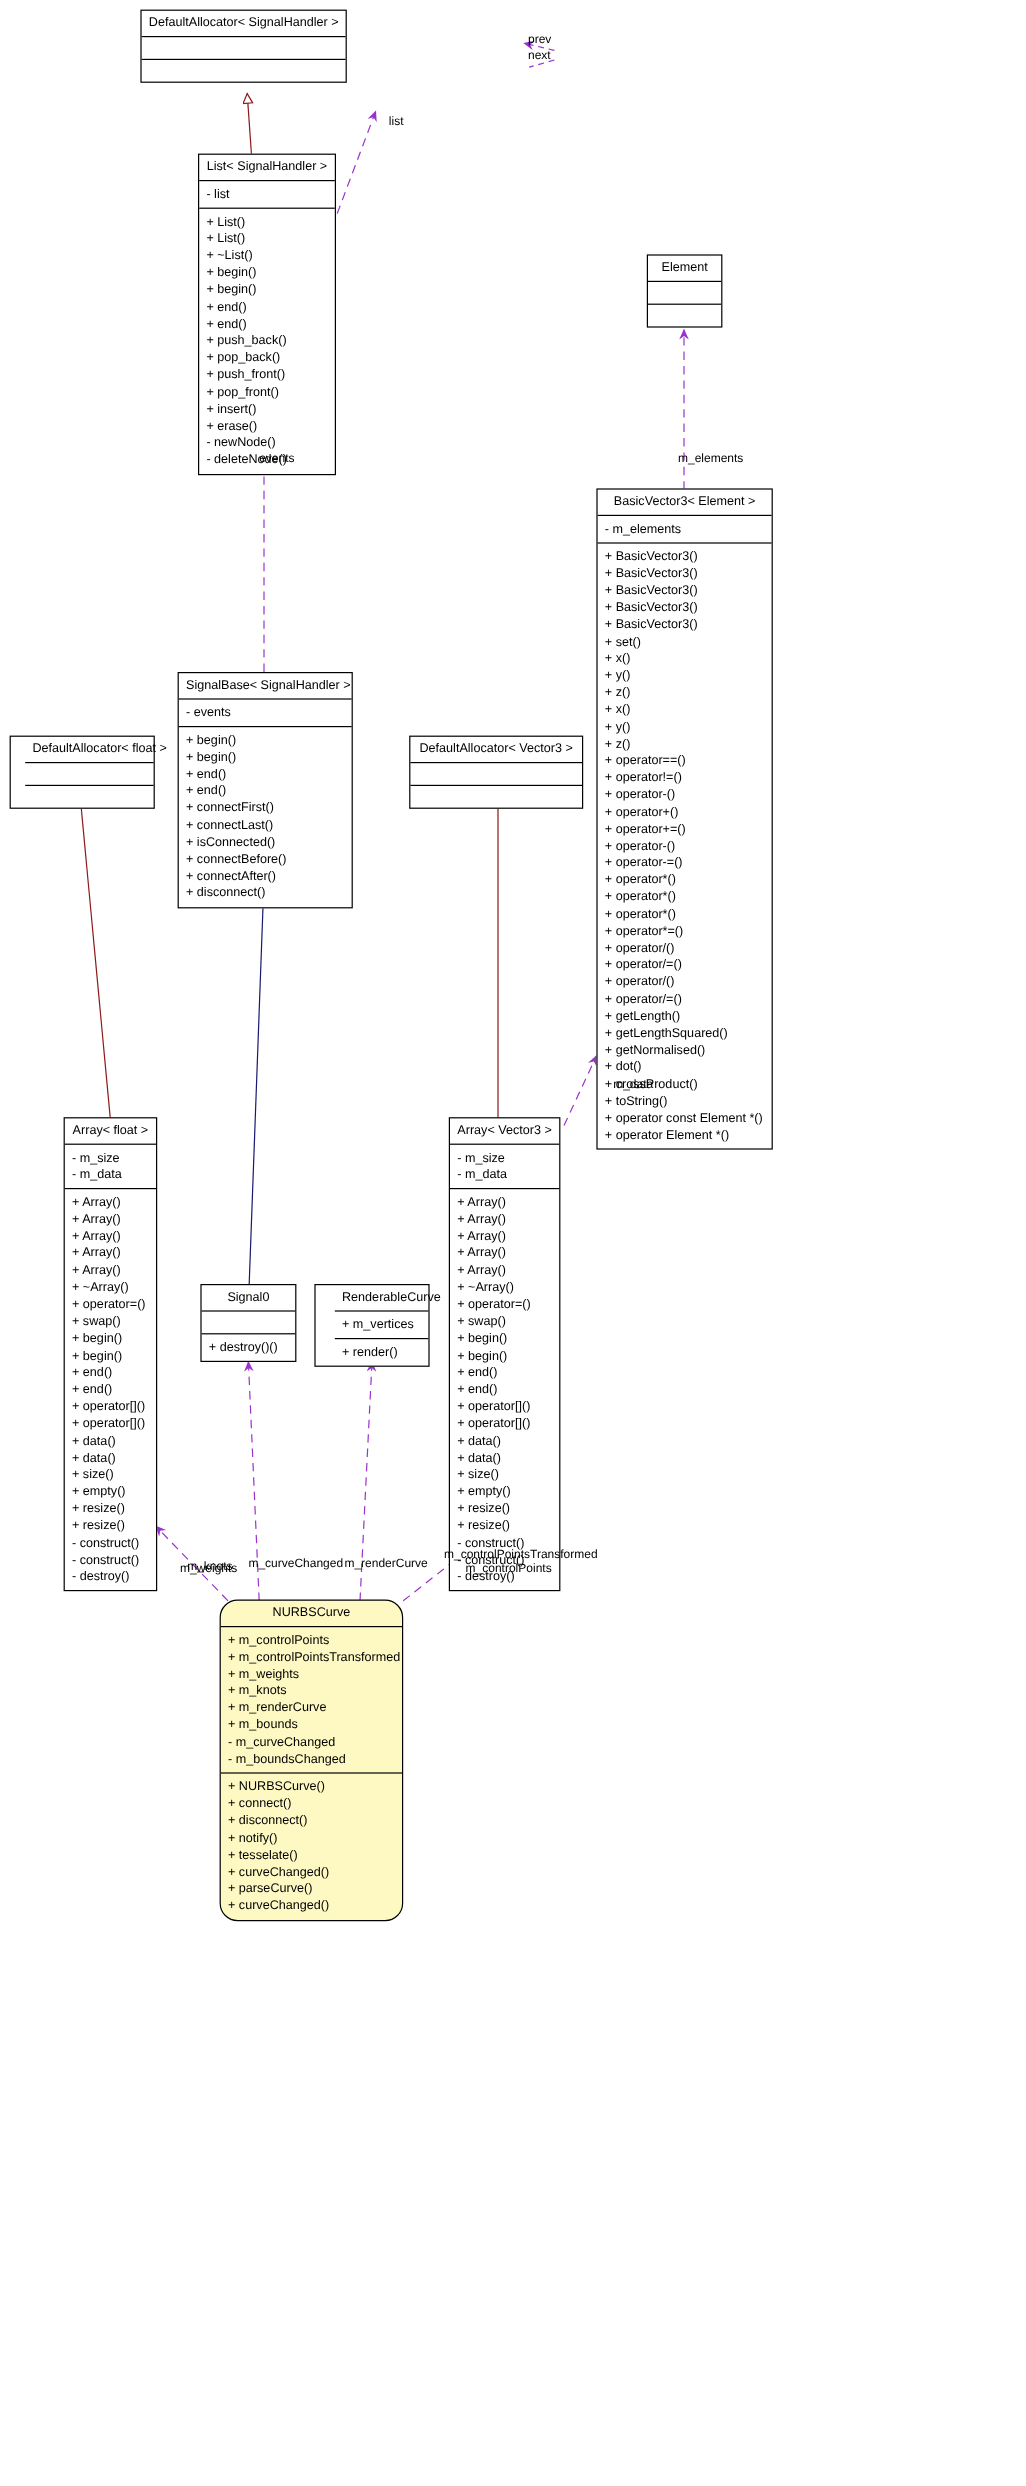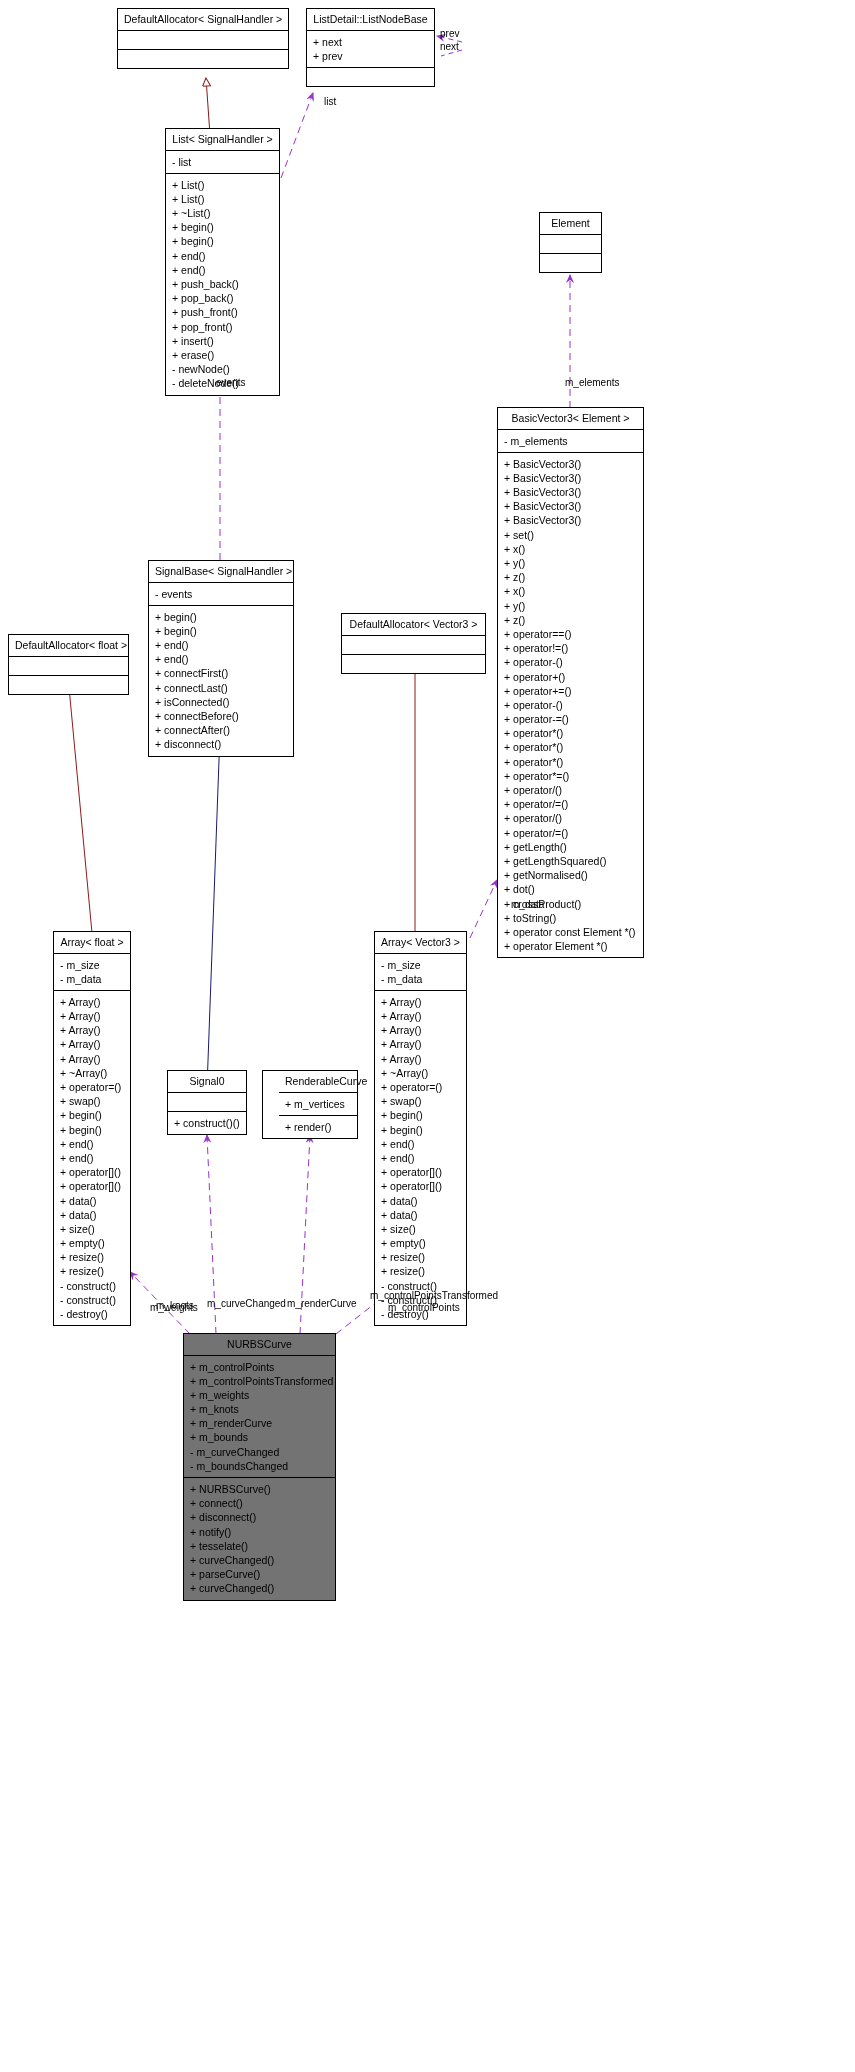--- a/index.html
+++ b/index.html
@@ -30,21 +30,22 @@
   }
   .node {
     position: absolute;
     border: 1px solid #000000;
     background: #ffffff;
     box-sizing: border-box;
     font-size: 10.5px;
     line-height: 1.0;
   }
   .node.highlight {
-    background: #737373;
+    background: #fef9c3;
+    border-radius: 15px;
   }
   .node .title {
     text-align: center;
     padding: 5px 6px 5px 6px;
     white-space: nowrap;
     font-size: 10.5px;
   }
   .node .sep {
     border-top: 1px solid #000000;
     height: 0;
@@ -146,30 +147,20 @@
   </svg>
 
   <div class="node" style="left:117px; top:8px; width:172px;">
     <div class="title">DefaultAllocator&lt; SignalHandler &gt;</div>
     <div class="sep"></div>
     <div class="compartment empty"></div>
     <div class="sep"></div>
     <div class="compartment empty"></div>
   </div>
 
-  <div class="node" style="left:306px; top:8px; width:129px;">
-    <div class="title">ListDetail::ListNodeBase</div>
-    <div class="sep"></div>
-    <div class="compartment">
-      <div class="row">+ next</div>
-      <div class="row">+ prev</div>
-    </div>
-    <div class="sep"></div>
-    <div class="compartment empty"></div>
-  </div>
 
   <div class="node" style="left:165px; top:128px; width:115px;">
     <div class="title">List&lt; SignalHandler &gt;</div>
     <div class="sep"></div>
     <div class="compartment">
       <div class="row">- list</div>
     </div>
     <div class="sep"></div>
     <div class="compartment">
       <div class="row">+ List()</div>
@@ -258,21 +249,21 @@
       <div class="row">+ end()</div>
       <div class="row">+ connectFirst()</div>
       <div class="row">+ connectLast()</div>
       <div class="row">+ isConnected()</div>
       <div class="row">+ connectBefore()</div>
       <div class="row">+ connectAfter()</div>
       <div class="row">+ disconnect()</div>
     </div>
   </div>
 
-  <div class="node" style="left:8px; top:634px; width:121px;">
+  <div class="node" style="left:8px; top:613px; width:121px;padding-left:12px;">
     <div class="title">DefaultAllocator&lt; float &gt;</div>
     <div class="sep"></div>
     <div class="compartment empty"></div>
     <div class="sep"></div>
     <div class="compartment empty"></div>
   </div>
 
   <div class="node" style="left:341px; top:613px; width:145px;">
     <div class="title">DefaultAllocator&lt; Vector3 &gt;</div>
     <div class="sep"></div>
@@ -350,21 +341,21 @@
       <div class="row">- destroy()</div>
     </div>
   </div>
 
   <div class="node" style="left:167px; top:1070px; width:80px;">
     <div class="title">Signal0</div>
     <div class="sep"></div>
     <div class="compartment empty"></div>
     <div class="sep"></div>
     <div class="compartment">
-      <div class="row">+ construct()()</div>
+      <div class="row">+ destroy()()</div>
     </div>
   </div>
 
   <div class="node" style="left:262px; top:1070px; width:96px;padding-left:16px;">
     <div class="title">RenderableCurve</div>
     <div class="sep"></div>
     <div class="compartment">
       <div class="row">+ m_vertices</div>
     </div>
     <div class="sep"></div>

